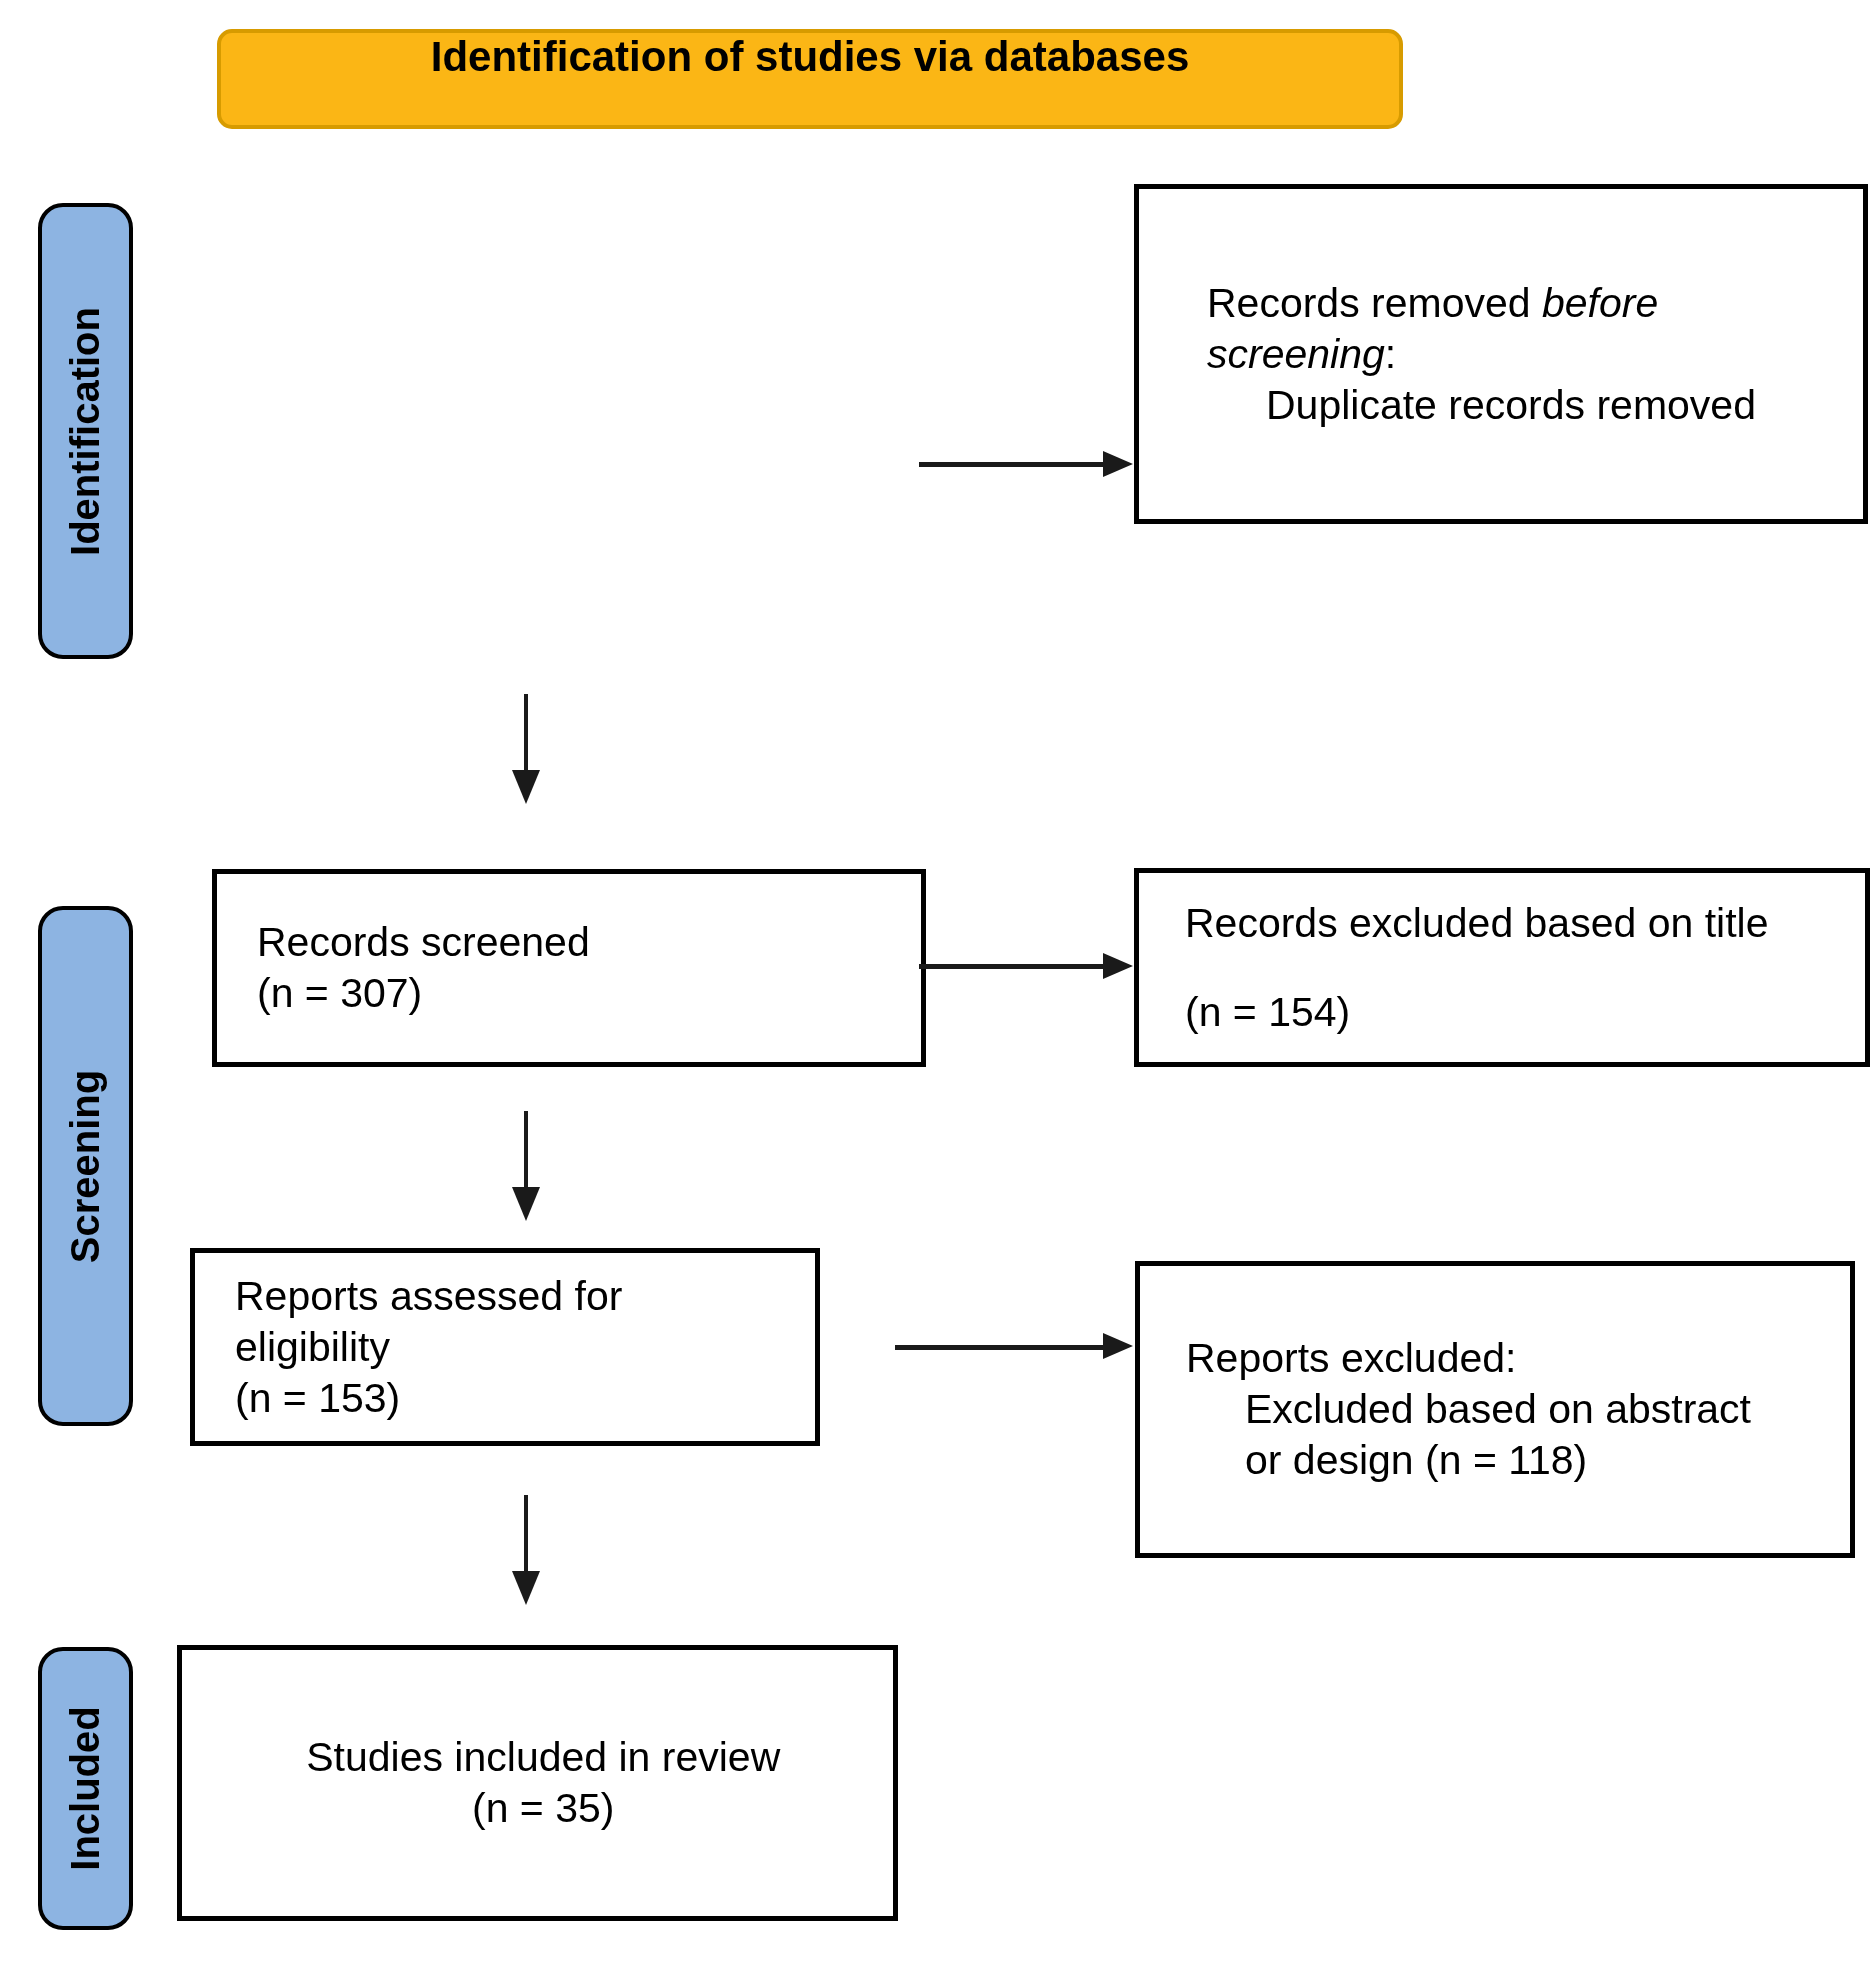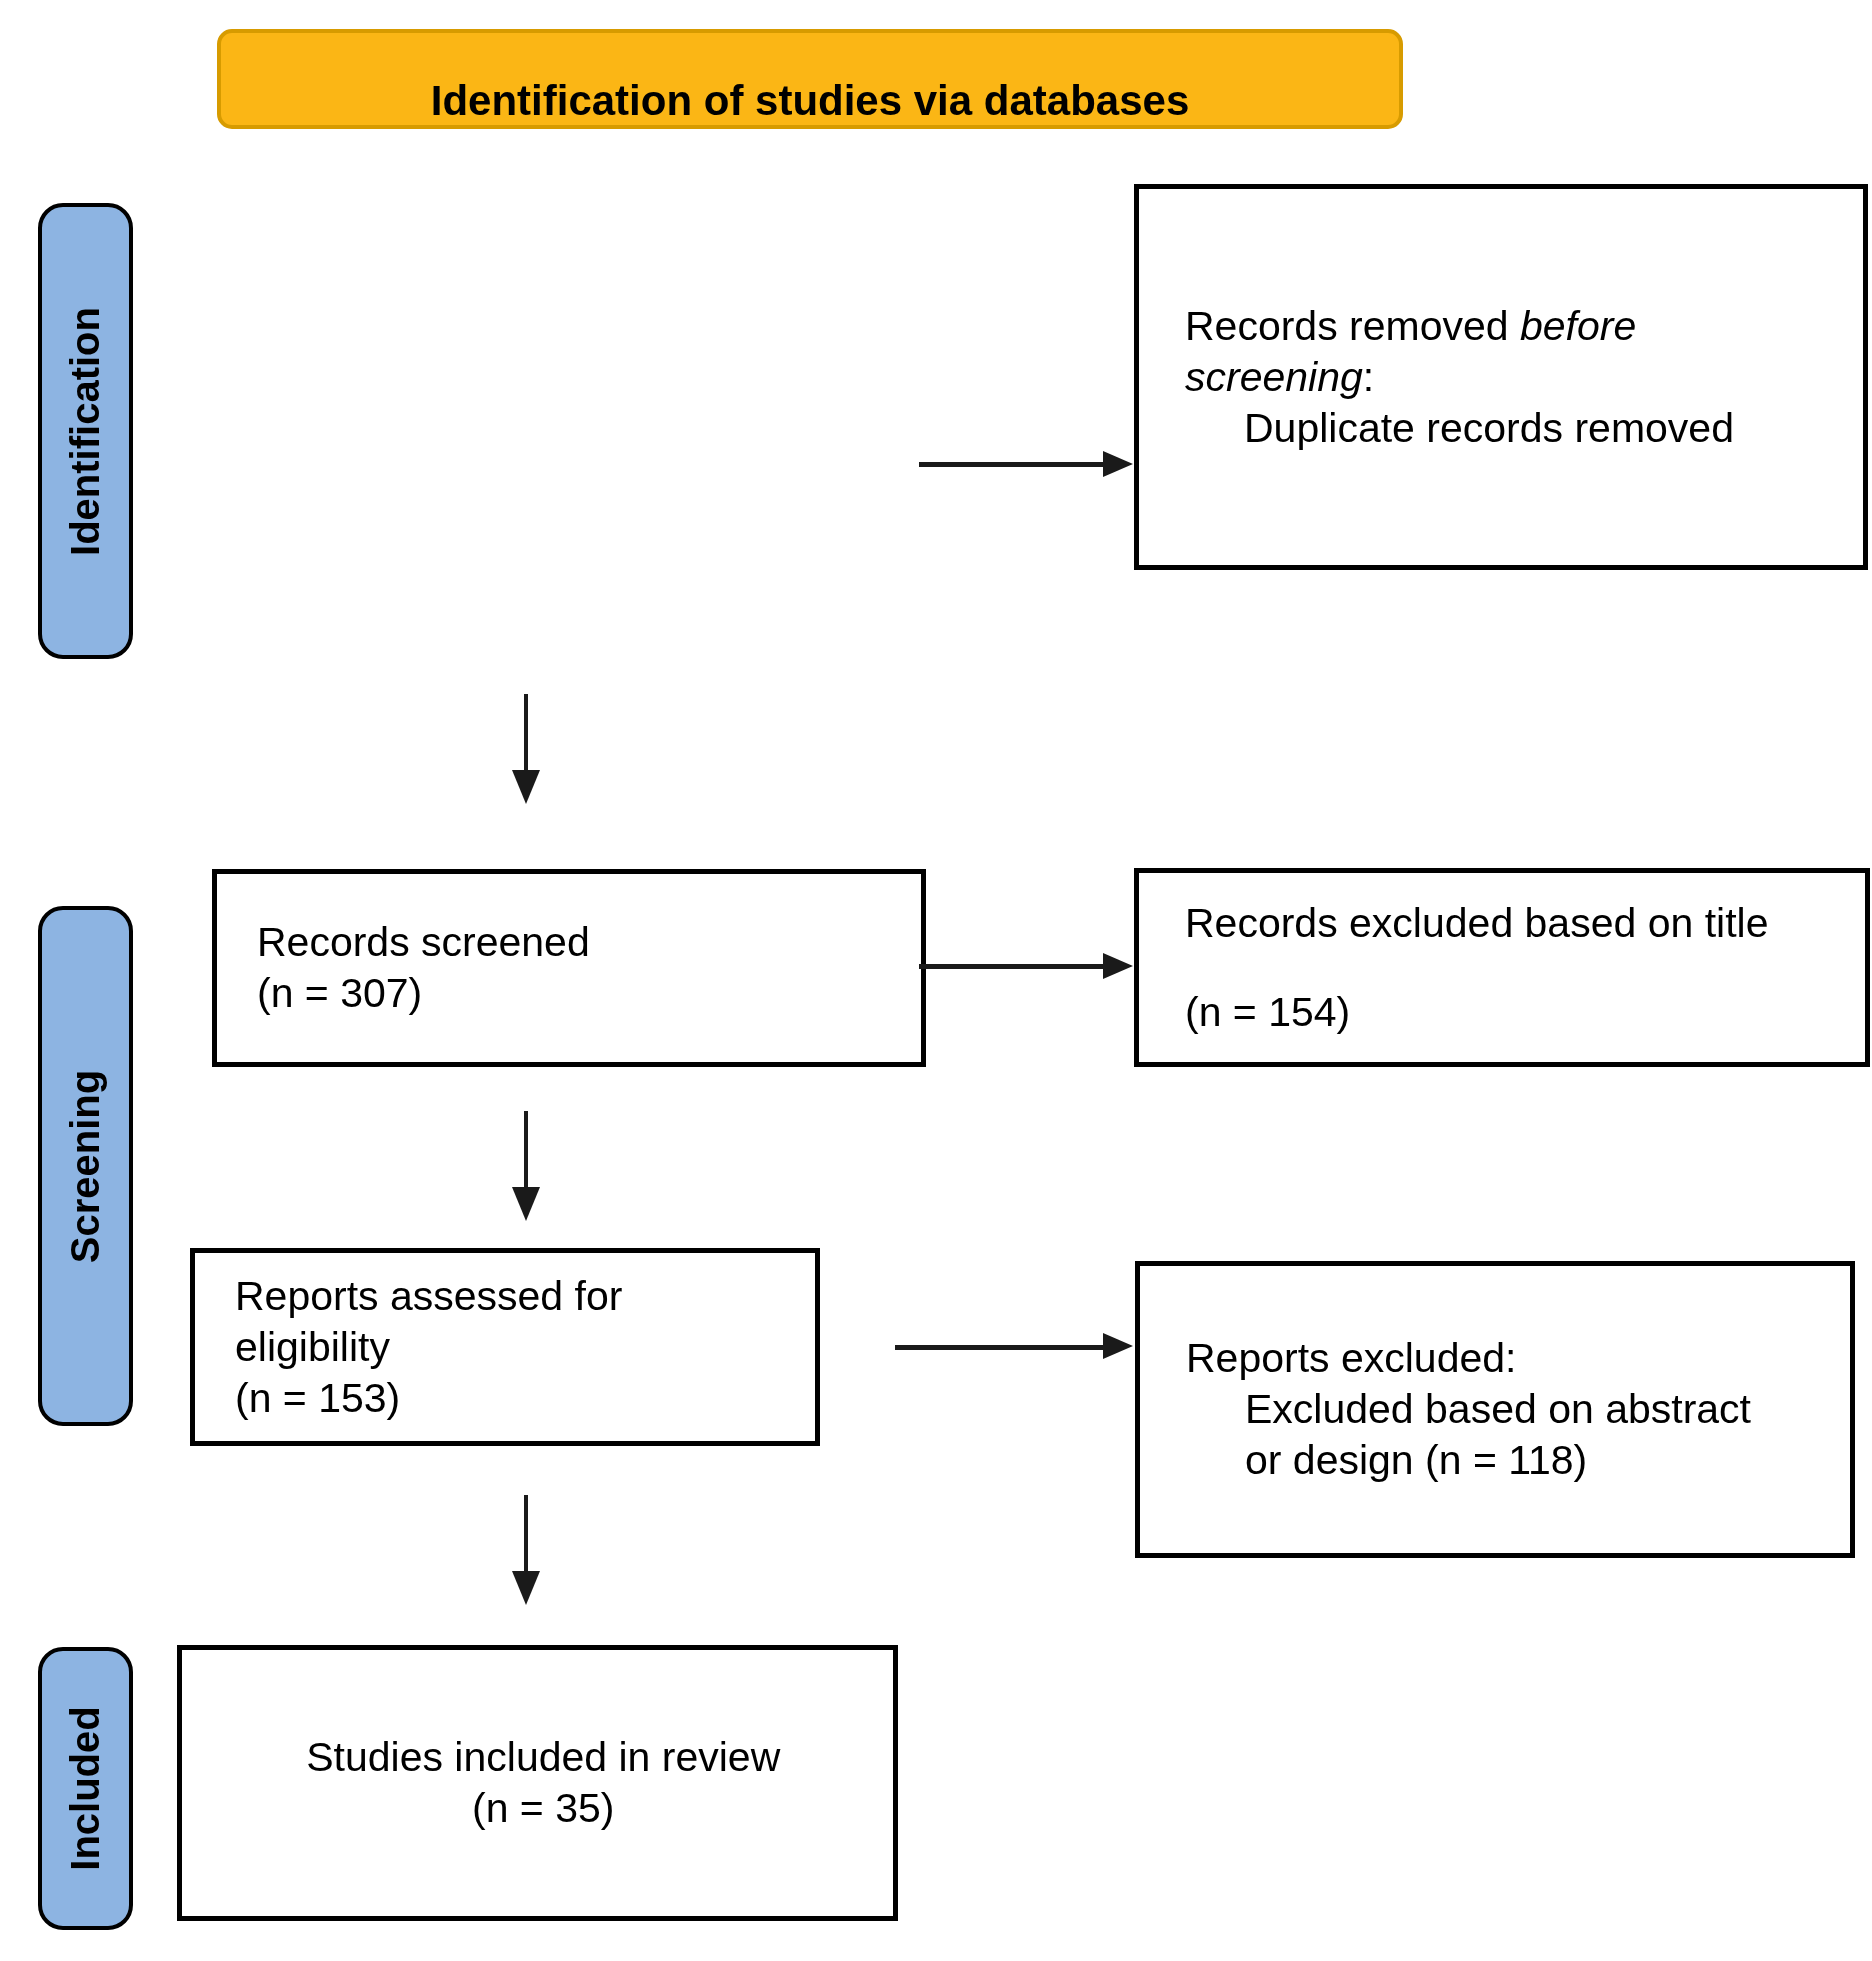--- a/index.html
+++ b/index.html
@@ -18,21 +18,21 @@
     color:#000;
     background:#ffffff;
     overflow:hidden;
   }
   
   .banner{
     position:absolute;left:217px;top:28.5px;width:1186px;height:100px;
     background:var(--banner-fill);
     border:4.8px solid var(--banner-border);
     border-radius:15px;
-    display:flex;align-items:flex-end;justify-content:center;
+    display:flex;align-items:flex-start;justify-content:center;
     box-sizing:border-box;
   }
   .banner span{font-size:42px;font-weight:bold;}
   
   .stage{
     position:absolute;left:38px;width:95px;
     background:var(--stage-fill);
     border:4.8px solid var(--stage-border);
     border-radius:25px;
     display:flex;align-items:center;justify-content:center;
@@ -51,21 +51,21 @@
     position:absolute;
     background:#ffffff;
     border:5.7px solid var(--box-border);
     box-sizing:border-box;
     display:flex;flex-direction:column;justify-content:center;
     padding:9.5px 28.5px 9.5px 40px;
     font-size:41px;line-height:51px;
   }
   .fbox .indent{margin-left:59px;}
   #box-records-identified{left:207px;top:186px;width:711px;height:466px;}
-  #box-records-removed{left:1134px;top:184px;width:734px;height:386px;padding-left:46px;}
+  #box-records-removed{left:1134px;top:184px;width:734px;height:340px;padding-left:68px;}
   #box-records-screened{left:212px;top:869px;width:714px;height:198px;}
   #box-records-excluded-title{left:1134px;top:868px;width:736px;height:199px;padding-left:46px;gap:38px;}
   #box-reports-assessed{left:190px;top:1248px;width:630px;height:198px;}
   #box-reports-excluded{left:1135px;top:1225px;width:720px;height:297px;padding-left:46px;margin-top:36px;}
   #box-studies-included{left:177px;top:1645px;width:721px;height:276px;text-align:center;}
   .it{font-style:italic;}
   
   .shaft-h{position:absolute;height:4.8px;background:var(--arrow);}
   .shaft-v{position:absolute;width:3.8px;background:var(--arrow);}
   .head-right{

